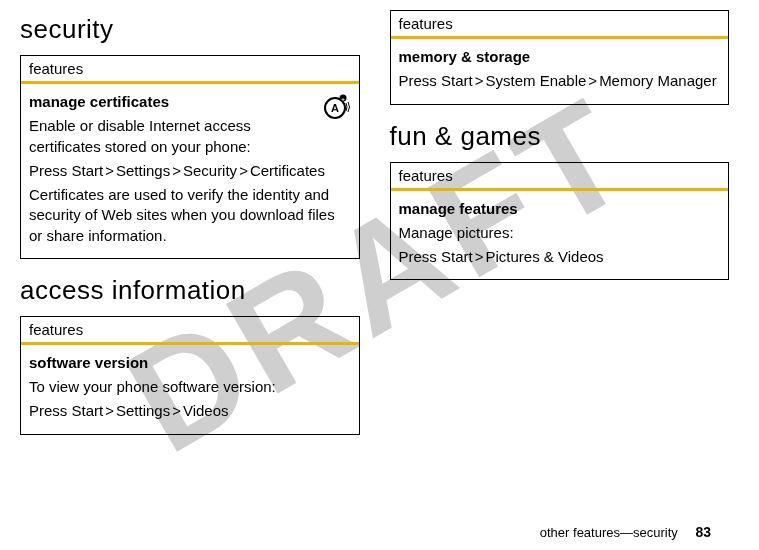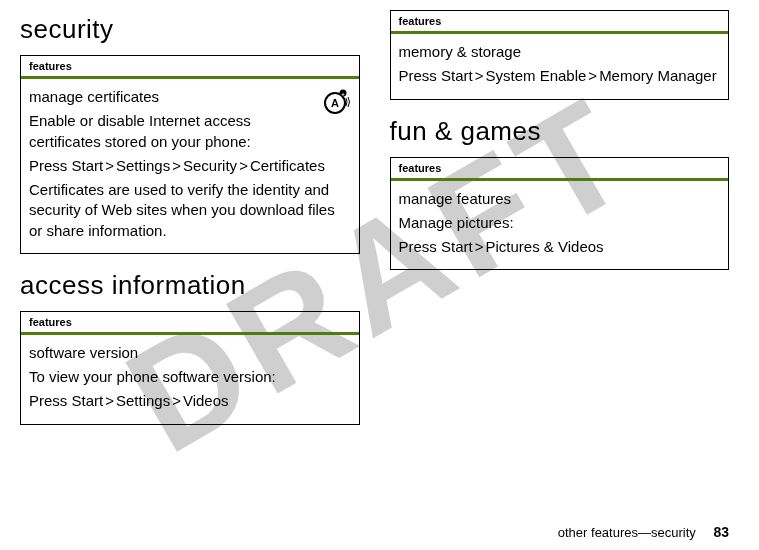--- a/index.html
+++ b/index.html
@@ -37,47 +37,47 @@
     font-size: 26px;
     font-weight: normal;
     letter-spacing: 0.5px;
     margin: 4px 0 10px 0;
   }
   .feature-box {
     border: 1px solid #000;
     margin-bottom: 16px;
   }
   .feature-head {
-    border-bottom: 3px solid #4d7c0f;
+    border-bottom: 3px solid #eab308;
     padding: 4px 8px;
-    font-weight: bold;
-    font-size: 11px;
+    font-weight: normal;
+    font-size: 15px;
   }
   .feature-body {
     padding: 8px;
     font-size: 15px;
     line-height: 1.35;
   }
   .feature-body .title {
-    font-weight: normal;
+    font-weight: bold;
     margin-bottom: 4px;
   }
   .feature-body p { margin: 4px 0; }
   .nav-path { font-family: "Arial Narrow", Arial, sans-serif; font-stretch: condensed; }
   .nav-path .step { font-weight: normal; margin-top: 32px; }
   .nav-path .sep { font-weight: normal; margin: 0 2px; }
   .icon-holder {
     float: right;
     margin-left: 6px;
     margin-top: 2px;
   }
   .footer {
     position: absolute;
     bottom: 10px;
-    right: 30px;
+    right: 48px;
     font-size: 13px;
     z-index: 1;
   }
   .footer .pn {
     font-weight: bold;
     margin-left: 14px;
     font-size: 14px;
   }
 </style>
 </head>

